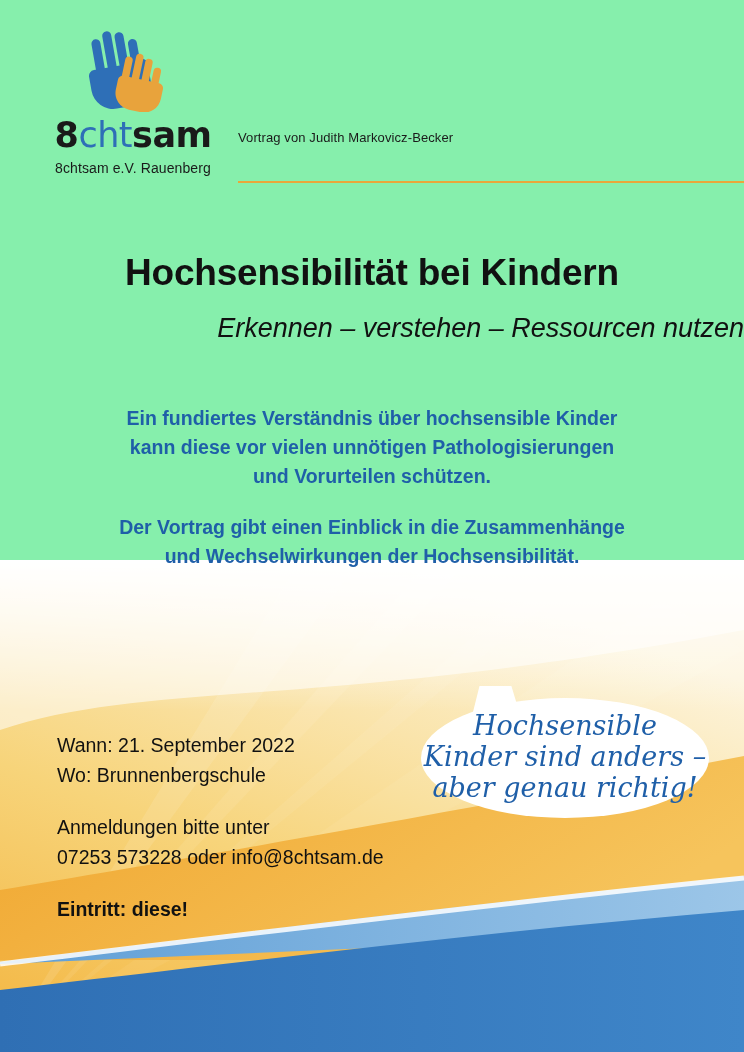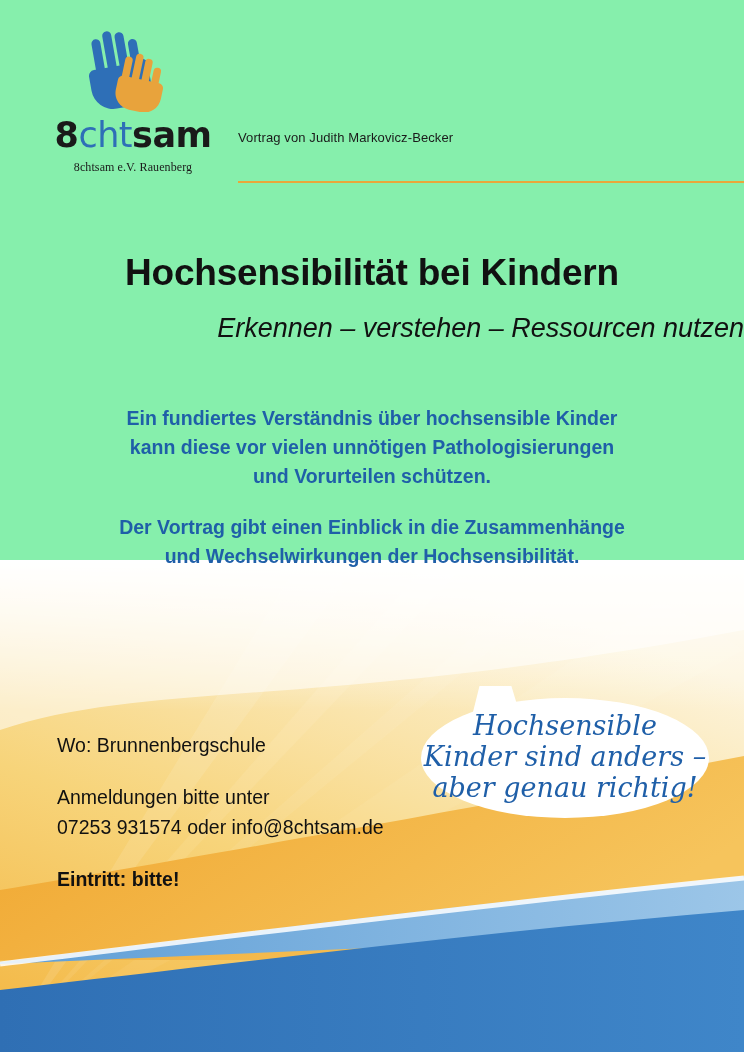--- a/index.html
+++ b/index.html
@@ -64,22 +64,22 @@
     letter-spacing: -0.5px;
     line-height: 1;
     margin-top: 6px;
     white-space: nowrap;
   }
   .logo-word .mid {
     color: #2e6fb7;
     font-weight: normal;
   }
   .logo-sub {
-    font-family: Liberation Serif, serif;
-    font-size: 12px;
+    font-family: Liberation Sans, sans-serif;
+    font-size: 14px;
     color: #1a1a1a;
     margin-top: 7px;
     letter-spacing: 0.1px;
     white-space: nowrap;
   }
 
   .speaker-line {
     position: absolute;
     left: 238px;
     top: 130px;
@@ -268,24 +268,25 @@
       <span>kann diese vor vielen unnötigen Pathologisierungen</span><br>
       <span>und Vorurteilen schützen.</span>
     </p>
     <p>
       <span>Der Vortrag gibt einen Einblick in die Zusammenhänge</span><br>
       <span>und Wechselwirkungen der Hochsensibilität.</span>
     </p>
   </div>
 
   <div class="info">
+    <p>Wann: 21. September 2022</p>
     <p>Wo: Brunnenbergschule</p>
     <p class="gap">Anmeldungen bitte unter</p>
-    <p>07253 931574 oder info@8chtsam.de</p>
-    <p class="free">Eintritt: bitte!</p>
+    <p>07253 573228 oder info@8chtsam.de</p>
+    <p class="free">Eintritt: diese!</p>
   </div>
 
   <div class="bubble">
     <svg width="290" height="140" viewBox="0 0 290 140" xmlns="http://www.w3.org/2000/svg">
       <path d="M74,-58 L98,22 L52,30 Z" fill="#ffffff" transform="translate(0,0)"></path>
       <polygon points="62,36 72,-54 96,30" fill="#ffffff"></polygon>
       <ellipse cx="145" cy="72" rx="144" ry="60" fill="#ffffff"></ellipse>
     </svg>
     <div class="bubble-text">
       <span>Hochsensible</span>

